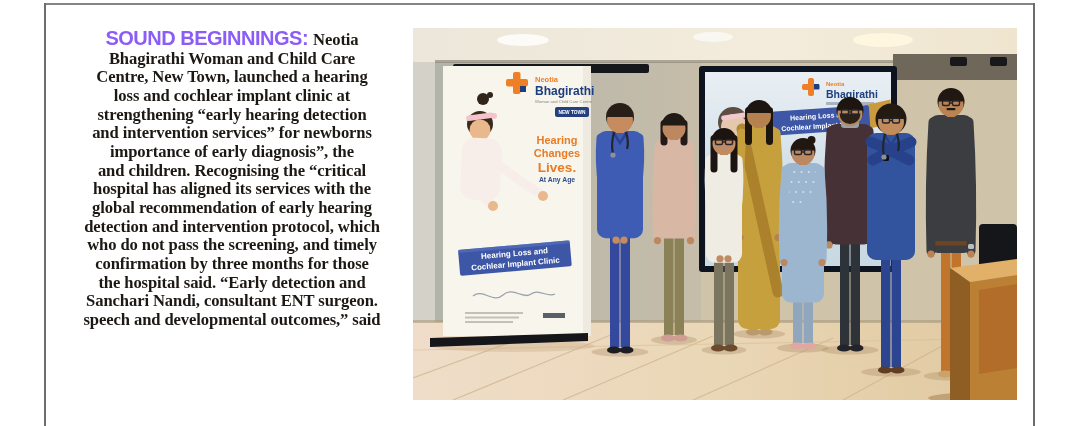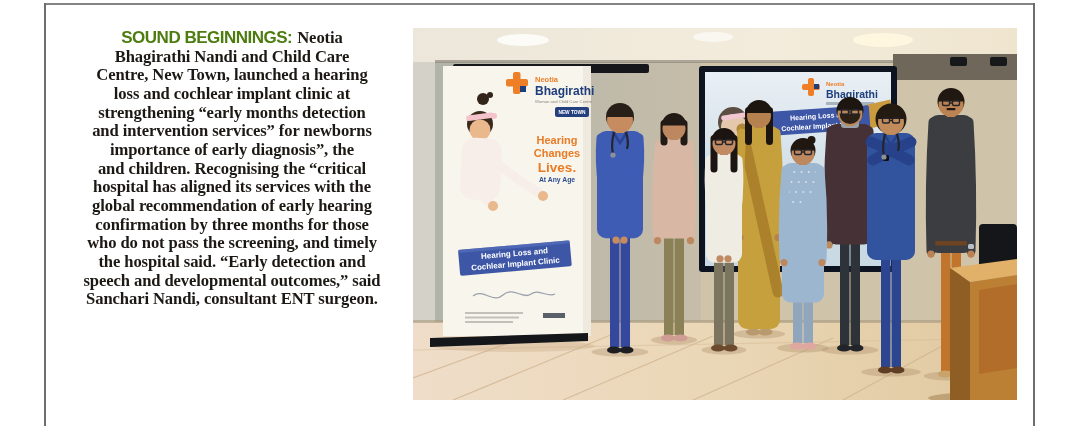--- a/index.html
+++ b/index.html
@@ -5,48 +5,49 @@
   html,body{margin:0;padding:0}
   body{width:1080px;height:426px;position:relative;background:#ffffff;
        font-family:"Liberation Serif",serif;overflow:hidden}
   .frame-top{position:absolute;left:45px;top:3px;width:990px;height:2px;background:#848484}
   .frame-left{position:absolute;left:44px;top:3px;width:2px;height:423px;background:#6d6d6d}
   .frame-right{position:absolute;left:1033px;top:3px;width:2px;height:423px;background:#6d6d6d}
   .article{position:absolute;left:52px;top:29px;width:360px;font-weight:700;
            font-size:16.6px;line-height:18.65px;color:#1c1814;text-align:center;
            letter-spacing:-0.1px}
   .tl{white-space:nowrap}
-  .headline{font-family:"Liberation Sans",sans-serif;color:#4d7c0f;font-size:17px;
+  .headline{font-family:"Liberation Sans",sans-serif;color:#8b5cf6;font-size:20px;
             letter-spacing:-0.5px;margin-right:5px}
   .photo{position:absolute;left:413px;top:28px;width:604px;height:372px}
   svg text{font-family:"Liberation Sans",sans-serif}
 </style>
 </head>
 <body>
 
 <div class="frame-top"></div>
 <div class="frame-left"></div>
 <div class="frame-right"></div>
 
 <div class="article">
   <div class="tl"><span class="headline">SOUND BEGINNINGS:</span><span>Neotia</span></div>
-  <div class="tl">Bhagirathi Nandi and Child Care</div>
+  <div class="tl">Bhagirathi Woman and Child Care</div>
   <div class="tl">Centre, New Town, launched a hearing</div>
   <div class="tl">loss and cochlear implant clinic at</div>
-  <div class="tl">strengthening “early months detection</div>
+  <div class="tl">strengthening “early hearing detection</div>
   <div class="tl">and intervention services” for newborns</div>
   <div class="tl">importance of early diagnosis”, the</div>
   <div class="tl">and children. Recognising the “critical</div>
   <div class="tl">hospital has aligned its services with the</div>
   <div class="tl">global recommendation of early hearing</div>
+  <div class="tl">detection and intervention protocol, which</div>
+  <div class="tl">who do not pass the screening, and timely</div>
   <div class="tl">confirmation by three months for those</div>
-  <div class="tl">who do not pass the screening, and timely</div>
   <div class="tl">the hospital said. “Early detection and</div>
+  <div class="tl">Sanchari Nandi, consultant ENT surgeon.</div>
   <div class="tl">speech and developmental outcomes,” said</div>
-  <div class="tl">Sanchari Nandi, consultant ENT surgeon.</div>
 </div>
 
 <div class="photo">
 <svg width="604" height="372" viewBox="0 0 604 372">
   <defs>
     <linearGradient id="ceilG" x1="0" y1="0" x2="1" y2="0">
       <stop offset="0" stop-color="#ece7da"></stop>
           <stop offset="0.6" stop-color="#f3ecdc"></stop>
           <stop offset="1" stop-color="#efe5cf"></stop>
     </linearGradient>

